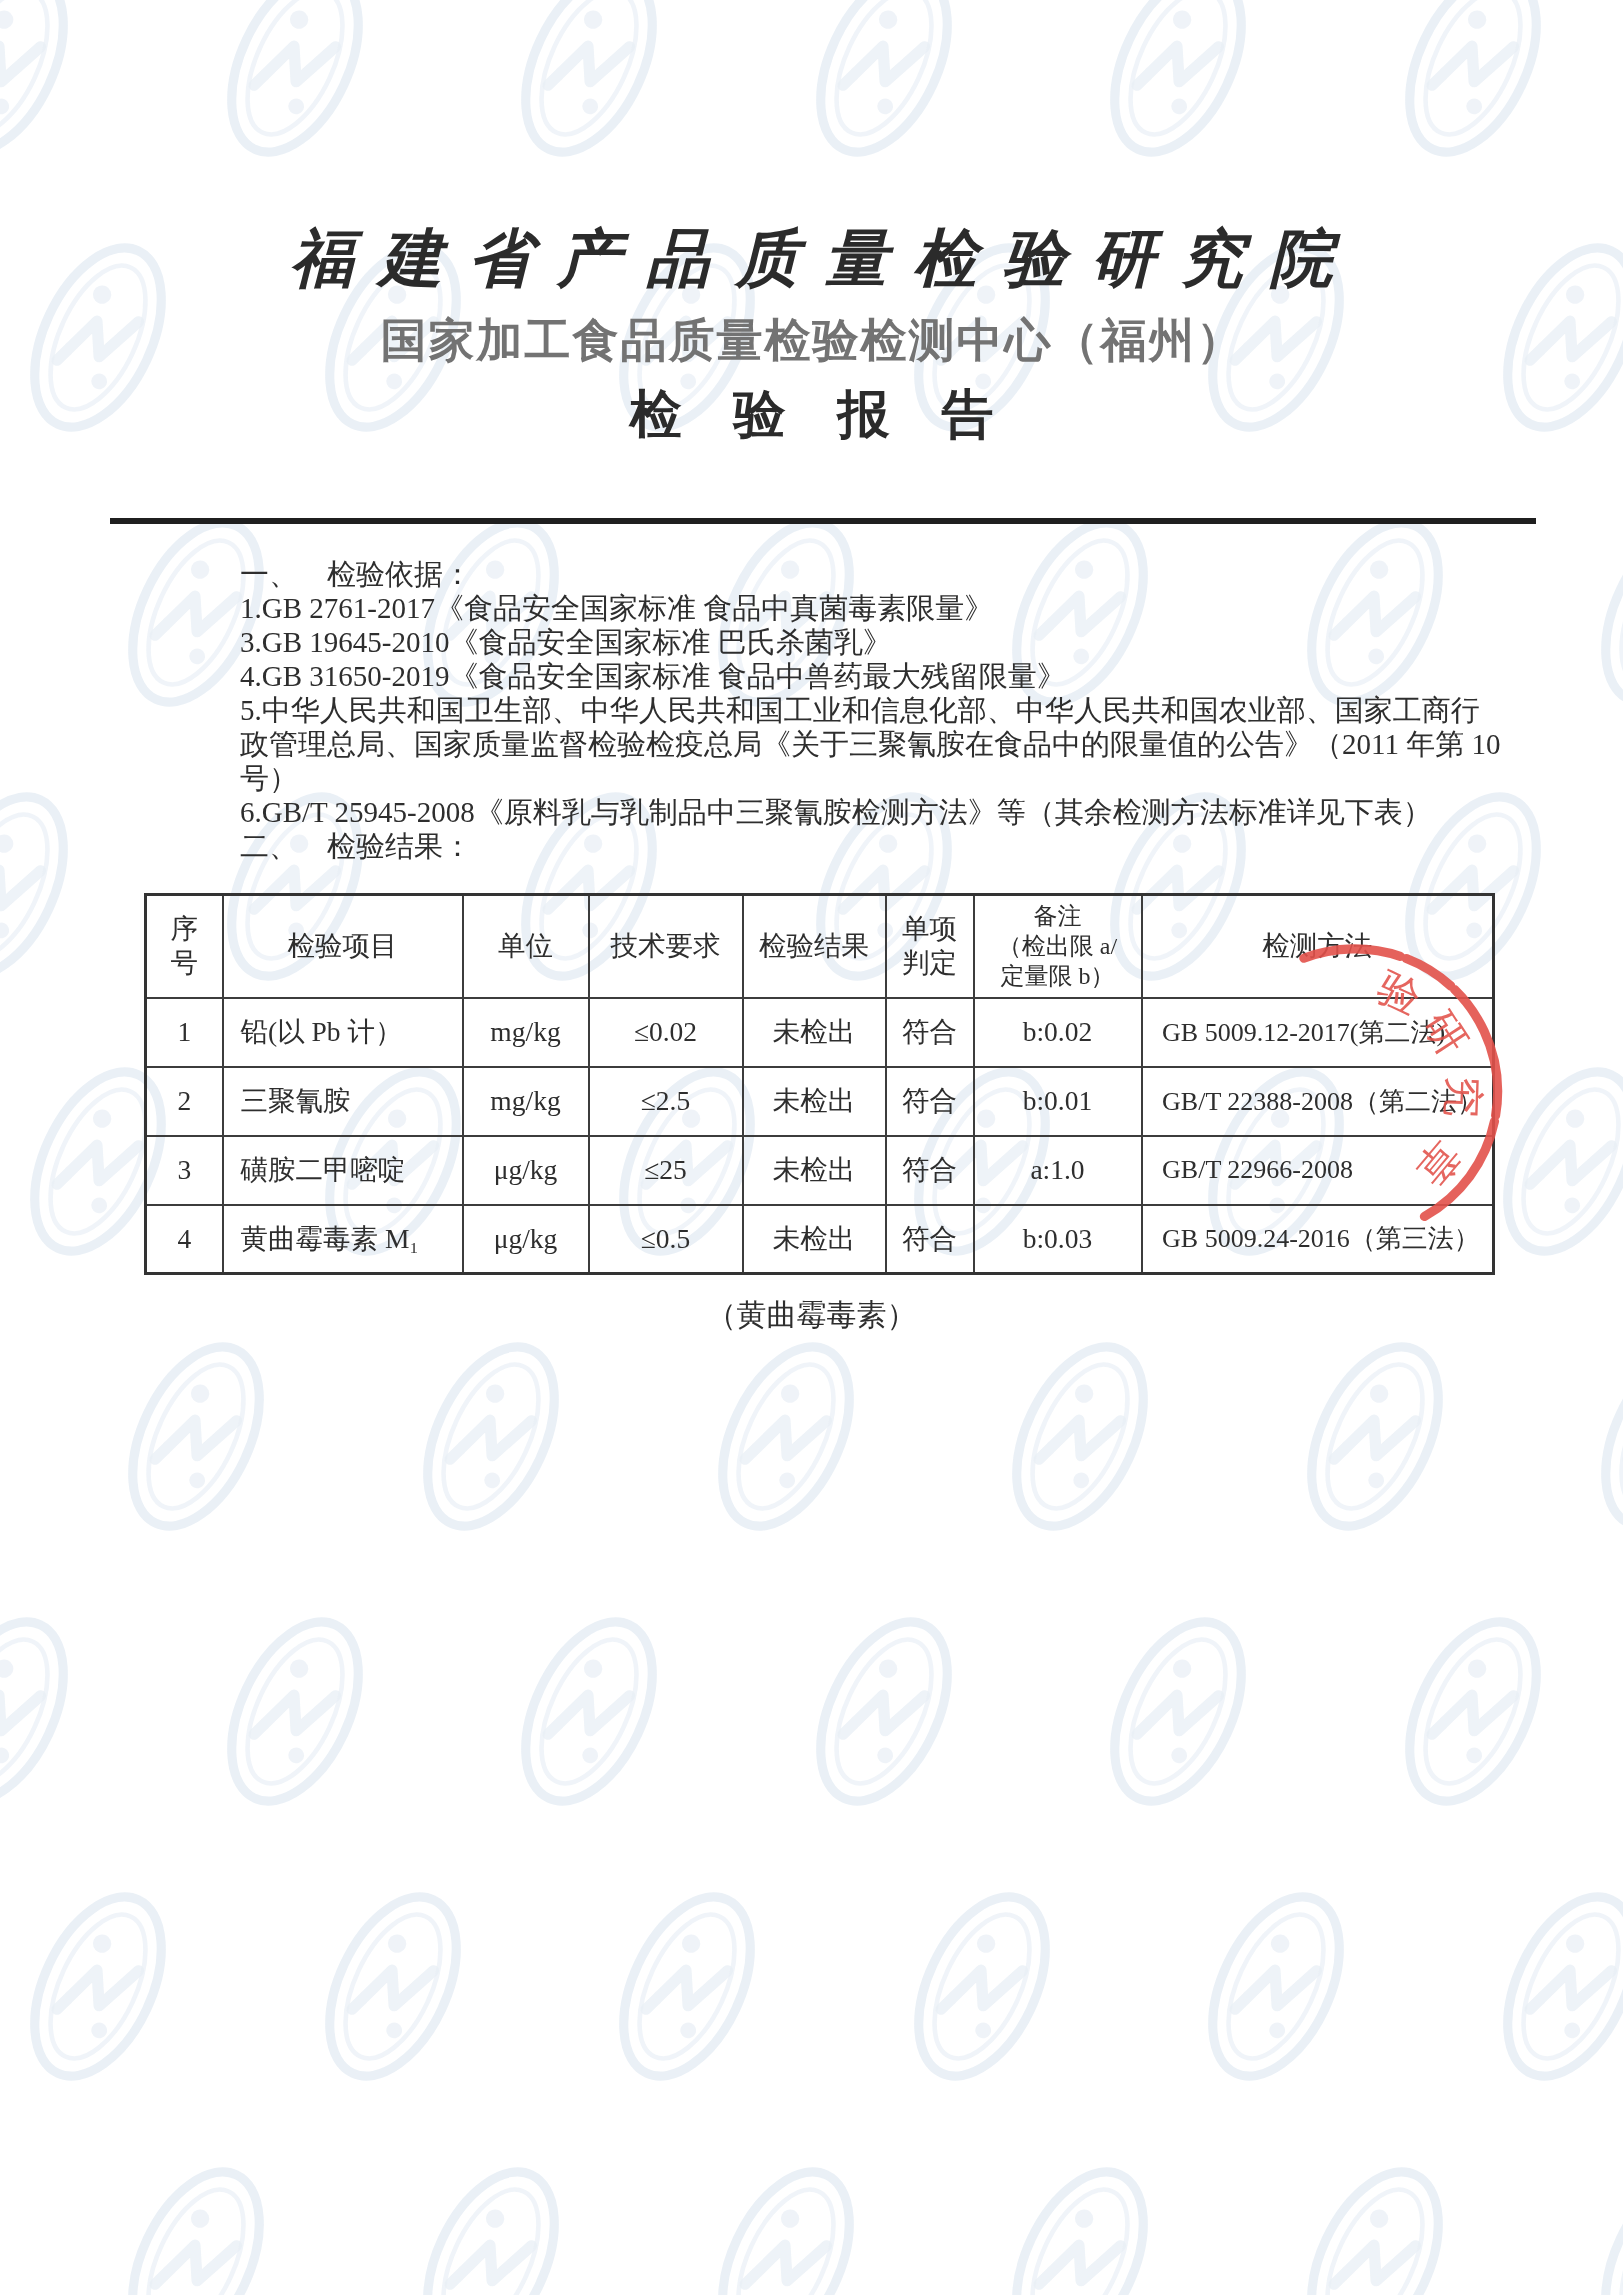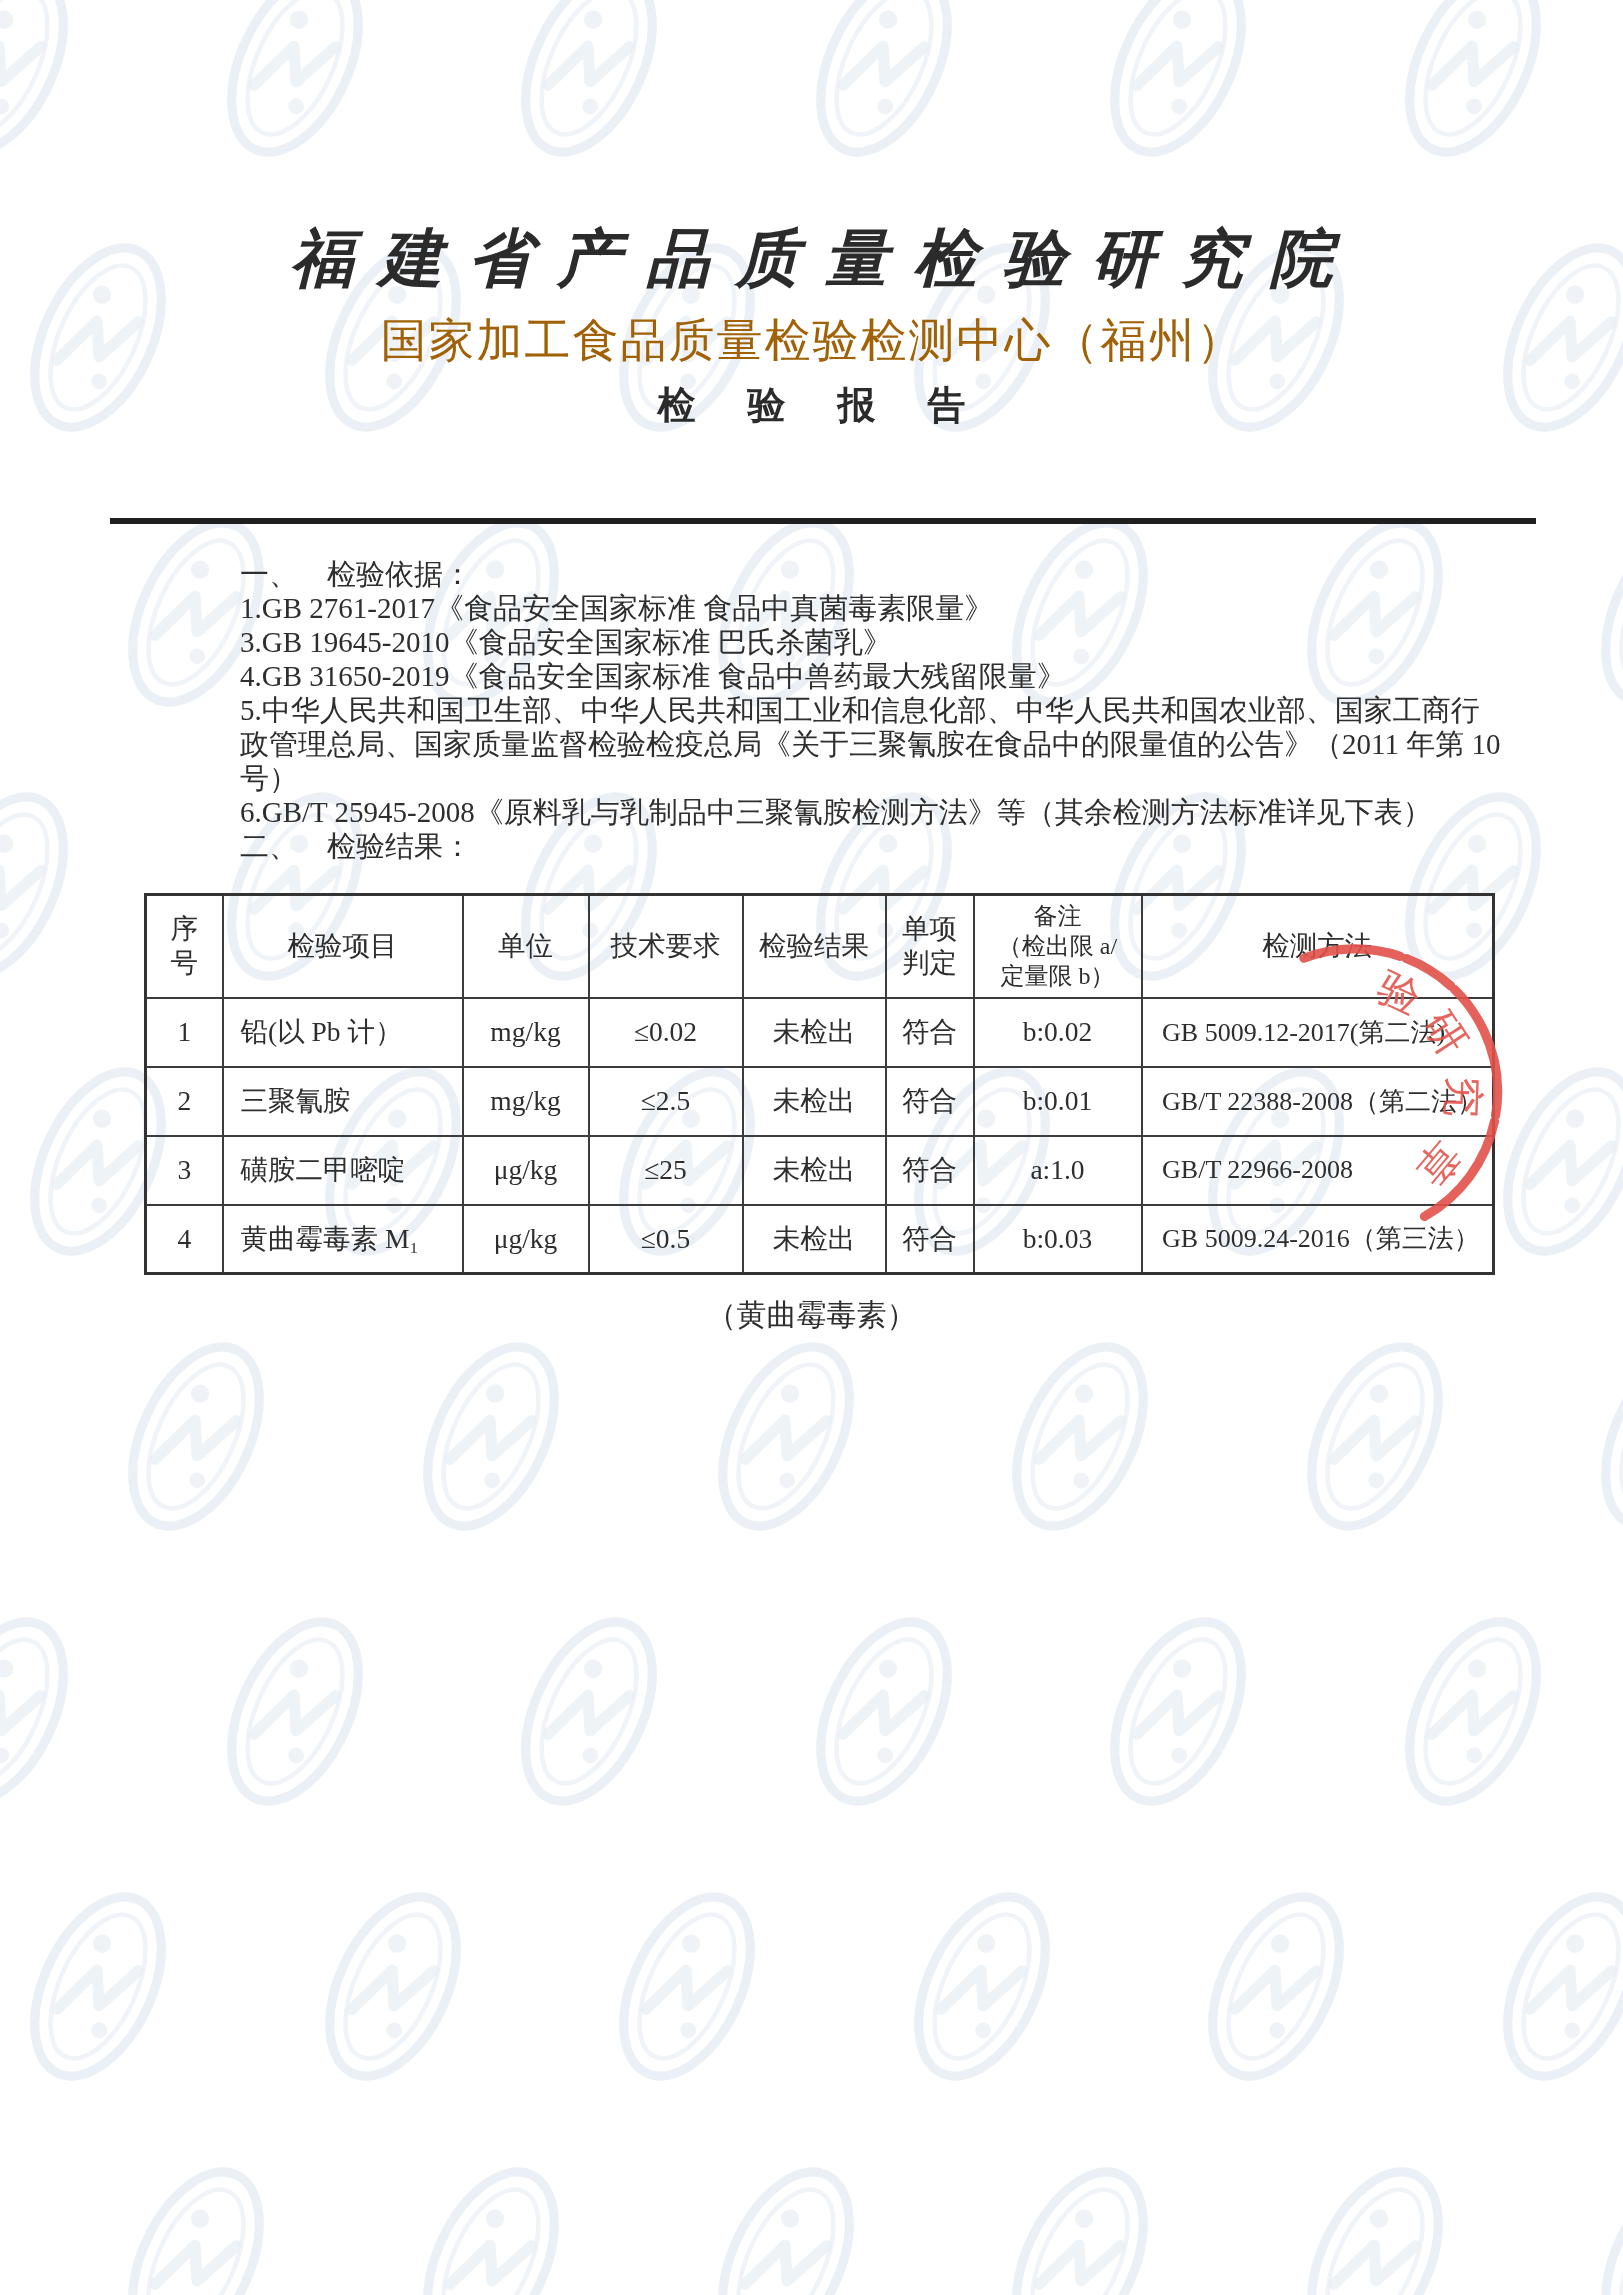--- a/index.html
+++ b/index.html
@@ -15,26 +15,26 @@
   .wm{position:absolute;}
   .content{position:absolute;inset:0;z-index:1;}
 
   .org-title{
     position:absolute;top:216px;left:0;right:0;margin:0;
     text-align:center;font-size:63px;font-weight:bold;
     letter-spacing:26px;padding-left:26px;color:#2b2b2b;font-style:italic;
   }
   .center-title{
     position:absolute;top:310px;left:0;right:0;margin:0;
-    text-align:center;font-size:46px;font-weight:normal;
-    letter-spacing:2px;padding-left:2px;color:#a16207;
+    text-align:center;font-size:46px;font-weight:bold;
+    letter-spacing:2px;padding-left:2px;color:#737373;
   }
   .report-title{
     position:absolute;top:380px;left:0;right:0;margin:0;
-    text-align:center;font-size:38px;font-weight:bold;
+    text-align:center;font-size:52px;font-weight:bold;
     letter-spacing:52px;padding-left:52px;color:#2b2b2b;
   }
   .report-line{
     position:absolute;top:480px;left:0;right:0;height:35px;
     font-size:29px;line-height:35px;
   }
   .report-line .left-part{position:absolute;left:113px;}
   .report-line .cont{position:absolute;left:0;right:0;text-align:center;}
   .report-line .pageinfo{position:absolute;right:96px;}
   .rule{

